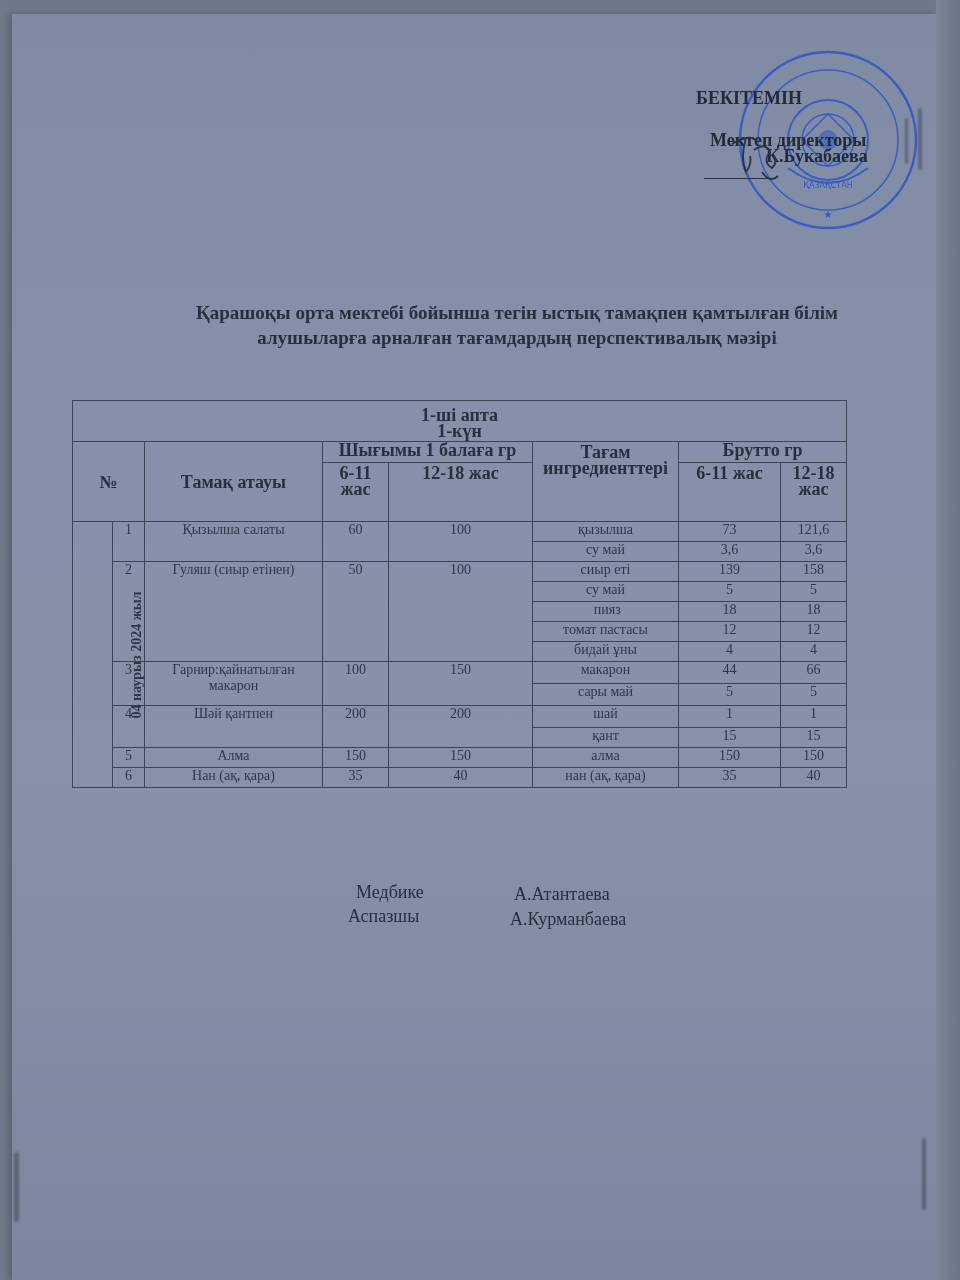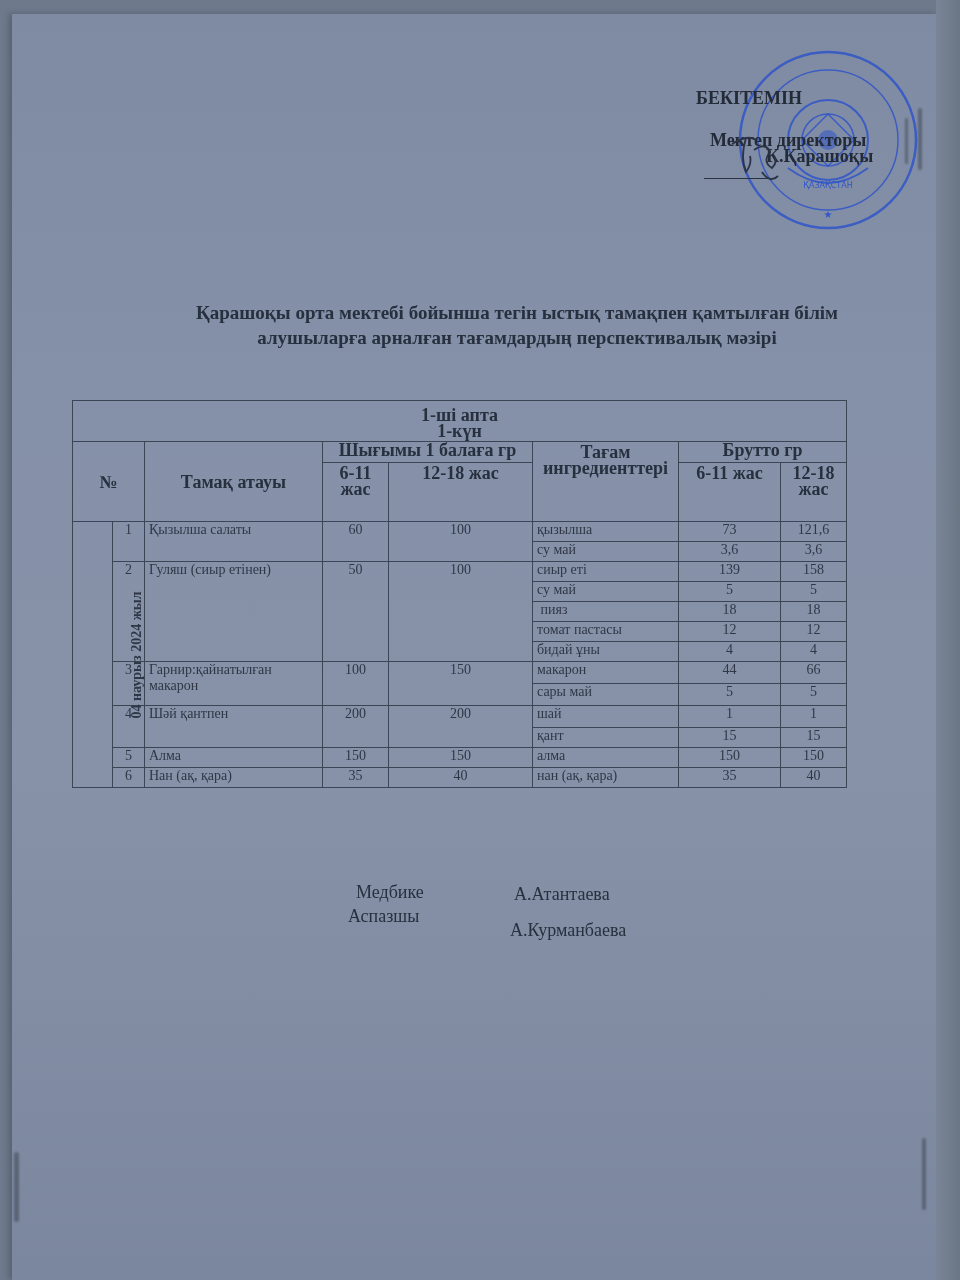--- a/index.html
+++ b/index.html
@@ -36,32 +36,32 @@
   table.menu {
     position: absolute; left: 72px; top: 400px; width: 774px;
     border-collapse: collapse; table-layout: fixed; font-size: 14px; color: #2f3747;
   }
   table.menu td, table.menu th { border: 1px solid #3c4556; padding: 0 4px; vertical-align: top; line-height: 16px; }
   table.menu th { font-weight: bold; text-align: center; color: #27303f; font-size: 18px; }
   .h-week { height: 38px; vertical-align: bottom !important; padding-bottom: 2px !important; }
   .h-group { height: 20px; }
   .h-sub { height: 56px; padding-top: 2px !important; }
   .c { text-align: center; }
-  .l { text-align: left; }
+  .l { text-align: center; }
   .date-cell { vertical-align: middle !important; text-align: center; padding: 0 !important; }
   .date-cell span { display: inline-block; transform: rotate(-90deg); white-space: nowrap; font-weight: bold; font-size: 14px; }
   .r { height: 20px; }
   .r-tall { height: 22px; }
 
   
   .signers { position: absolute; left: 348px; top: 880px; font-size: 18px; color: #27303f; line-height: 25px; }
   .signers .role1 { position: absolute; left: 8px; top: 0; white-space: nowrap; }
   .signers .name1 { position: absolute; left: 166px; top: 2px; white-space: nowrap; }
   .signers .role2 { position: absolute; left: 0; top: 24px; white-space: nowrap; }
-  .signers .name2 { position: absolute; left: 162px; top: 38px; white-space: nowrap; }
+  .signers .name2 { position: absolute; left: 162px; top: 27px; white-space: nowrap; }
 </style>
 </head>
 <body>
 
 <div class="paper"></div>
 <div class="edge-right"></div>
 <div class="scuff" style="left:918px;top:108px;width:4px;height:62px;"></div>
 <div class="scuff" style="left:905px;top:118px;width:3px;height:46px;"></div>
 <div class="scuff" style="left:922px;top:1138px;width:4px;height:72px;"></div>
 <div class="scuff" style="left:14px;top:1152px;width:5px;height:70px;"></div>
@@ -78,21 +78,21 @@
   <g fill="#2f55c9" fill-opacity="0.55">
     <circle cx="92" cy="92" r="10"></circle>
   </g>
   <text x="92" y="140" text-anchor="middle" font-size="8" fill="#2f55c9" font-family="DejaVu Sans, sans-serif">ҚАЗАҚСТАН</text>
   <text x="92" y="170" text-anchor="middle" font-size="10" fill="#2f55c9" font-family="DejaVu Sans, sans-serif">★</text>
 </svg>
 
 <div class="approve">
   <div class="l1">БЕКІТЕМІН</div>
   <div class="l2">Мектеп директоры</div>
-  <div class="l3">К.Қарашоқы</div>
+  <div class="l3">К.Букабаева</div>
   <div class="sigline"></div>
 </div>
 <svg class="signature" viewBox="0 0 64 60">
   <path d="M6 16 Q22 6 30 12 M20 10 Q14 30 20 44 Q26 36 24 28 M28 22 Q40 14 44 24 Q36 34 46 40 Q52 34 48 28 M36 44 Q44 56 52 48" fill="none" stroke="#2b3346" stroke-width="1.8"></path>
 </svg>
 
 <div class="title">
   <div>Қарашоқы орта мектебі бойынша тегін ыстық тамақпен қамтылған білім</div>
   <div>алушыларға арналған тағамдардың перспективалық мәзірі</div>
 </div>

